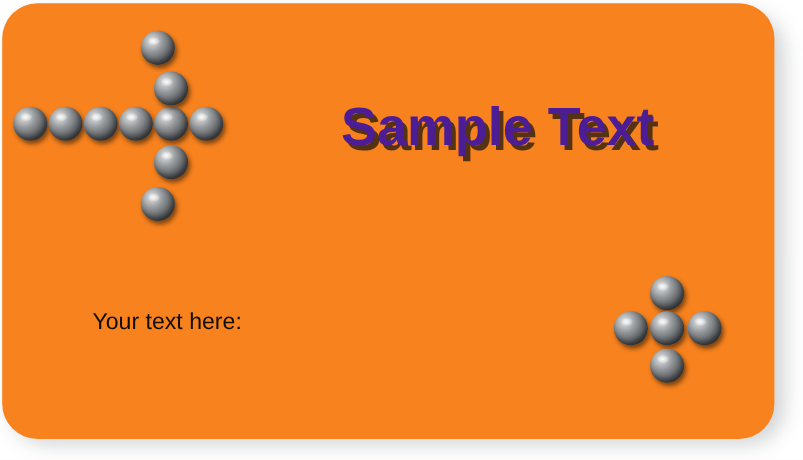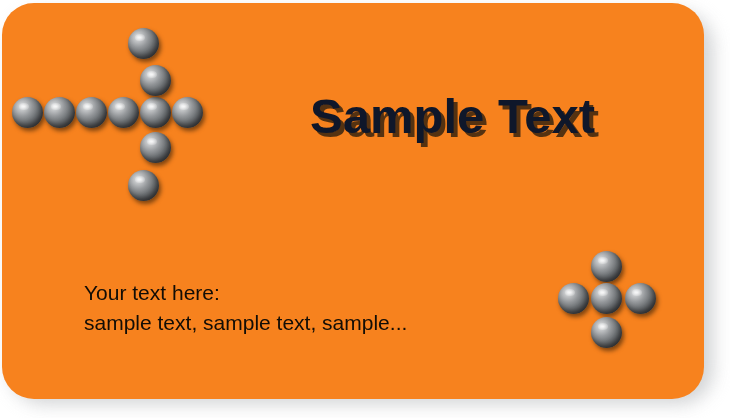--- a/index.html
+++ b/index.html
@@ -40,21 +40,21 @@
     background: #f7821e;
   }
 
   
   #headline {
     position: absolute;
     left: 308px;
     top: 85px;
     font-size: 49px;
     font-weight: bold;
-    color: #0f172a;
+    color: #4c1d95;
     letter-spacing: 0px;
     white-space: nowrap;
     text-shadow: 4px 4px 0 rgba(40,28,14,0.78);
   }
 
   
   #bodycopy {
     position: absolute;
     left: 82px;
     top: 275px;
@@ -103,21 +103,20 @@
 <div id="canvas">
 
   <div id="card-shadow"></div>
 
   <div id="card">
 
     <div id="headline">Sample Text</div>
 
     <div id="bodycopy">
       <div>Your text here:</div>
-      <div>sample text, sample text, sample...</div>
     </div>
 
   </div>
 
   <div id="arrow-cluster"></div>
   <div id="diamond-cluster"></div>
 
 <div class="sphere" style="left: 12px; top: 97px; width: 31px; height: 31px;"></div>
     <div class="sphere" style="left: 44px; top: 97px; width: 31px; height: 31px;"></div>
     <div class="sphere" style="left: 76px; top: 97px; width: 31px; height: 31px;"></div>

